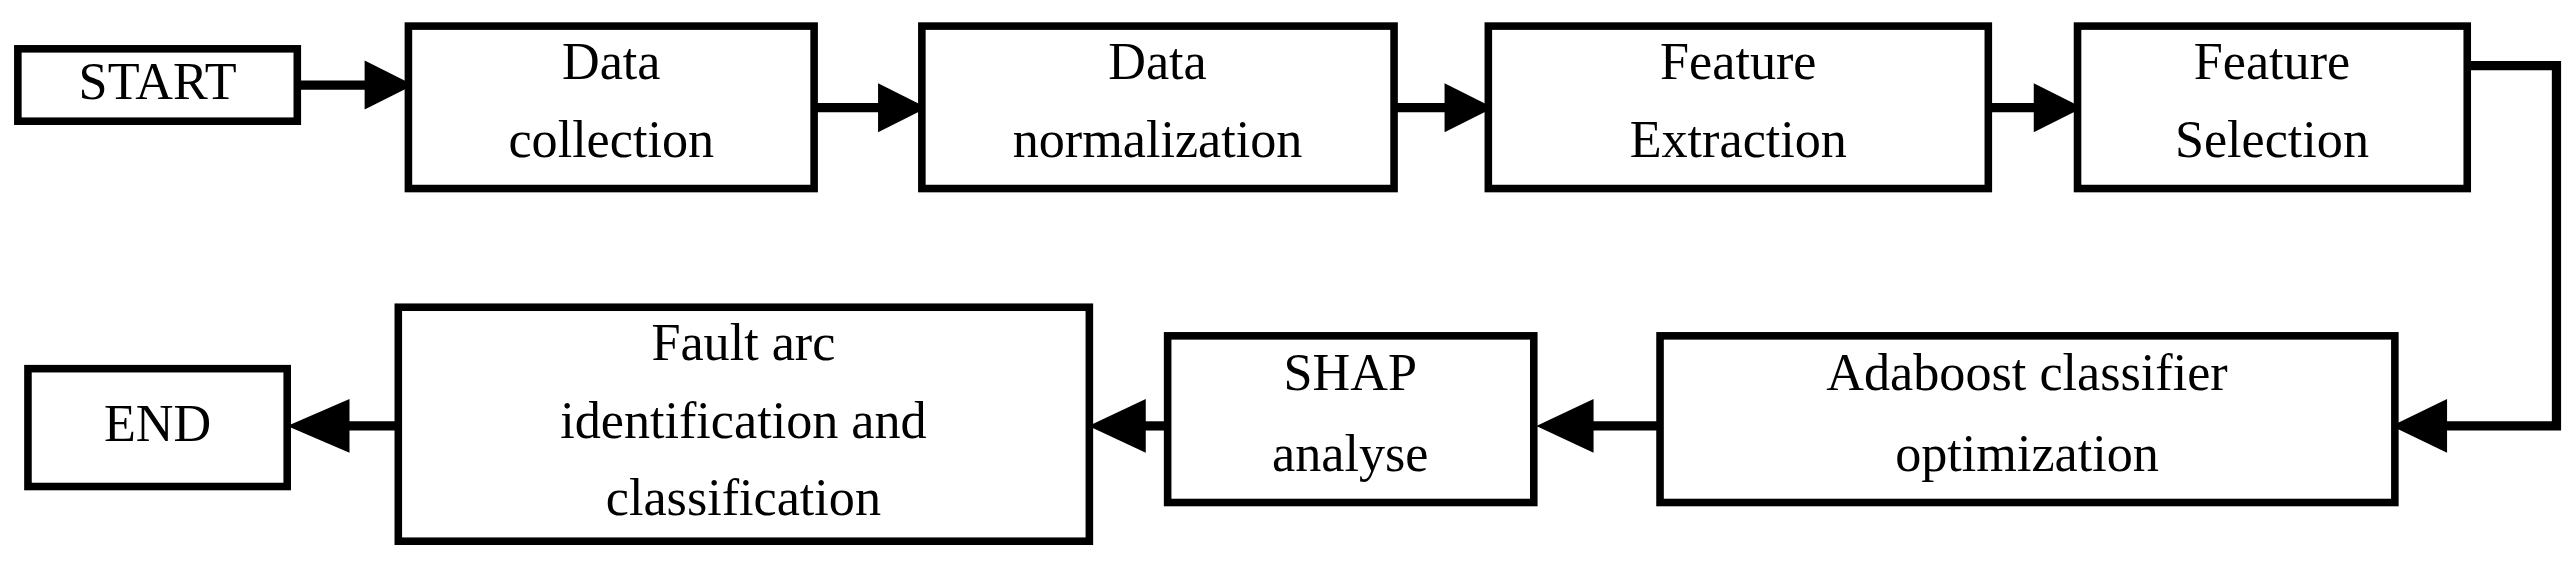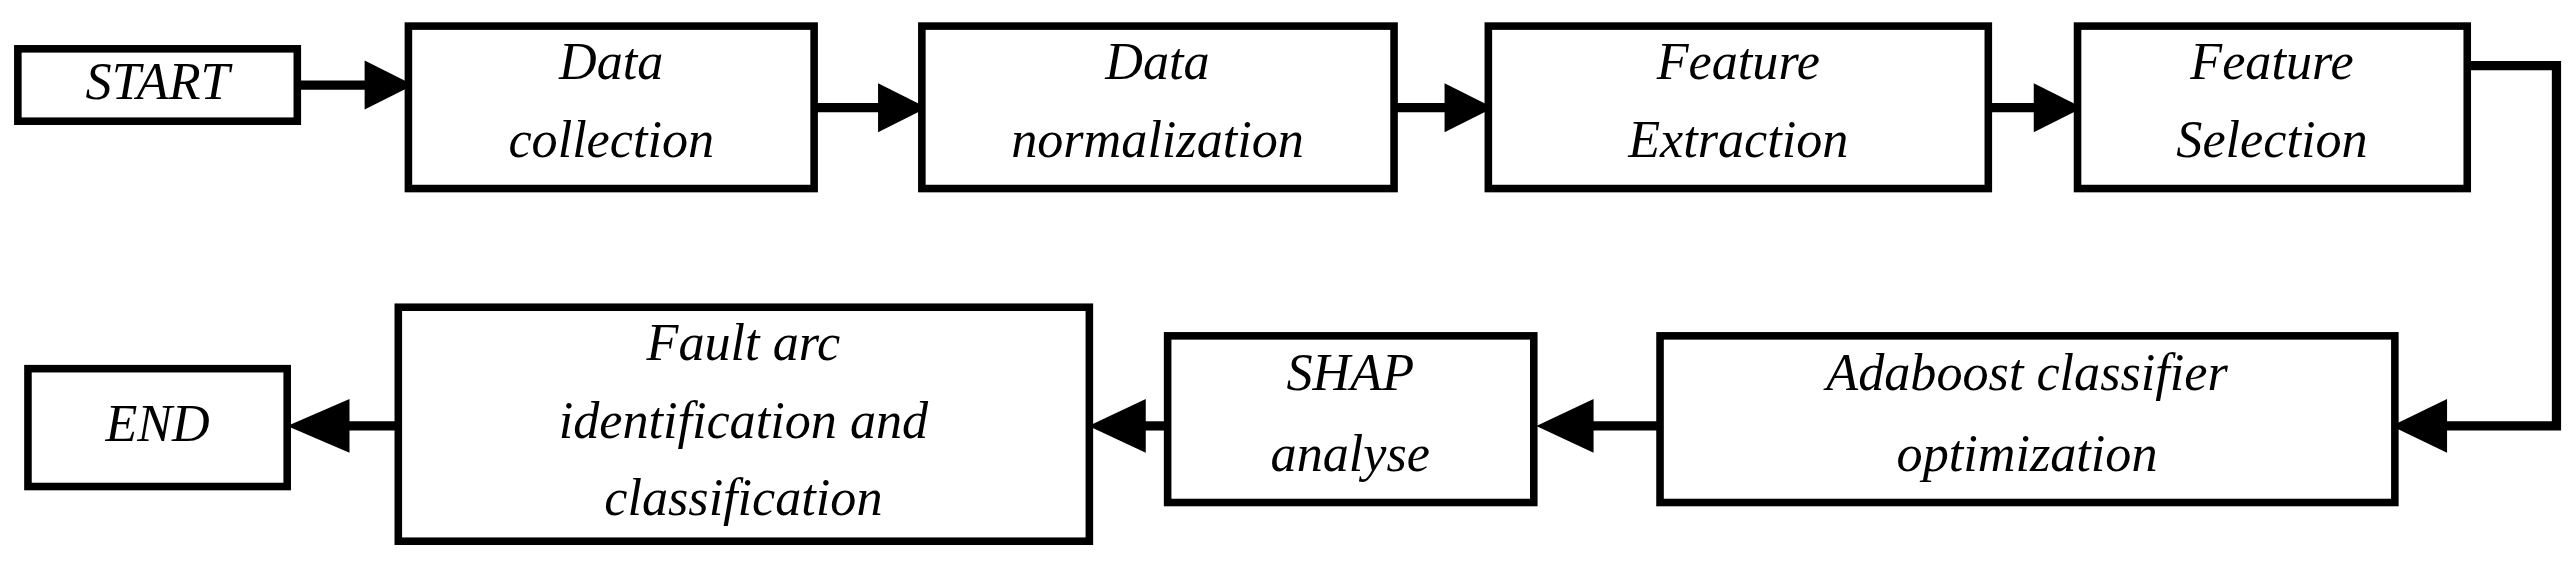--- a/index.html
+++ b/index.html
@@ -6,21 +6,20 @@
     margin: 0;
     padding: 0;
     background: #ffffff;
   }
   #chart-root {
     position: relative;
     width: 2576px;
     height: 569px;
     background: #ffffff;
     font-family: "Liberation Serif", "DejaVu Serif", serif;
-    font-style: italic;
   }
   svg#flow {
     display: block;
     width: 2576px;
     height: 569px;
     background: #ffffff;
   }
   .node-rect {
     fill: #ffffff;
     stroke: #000000;

